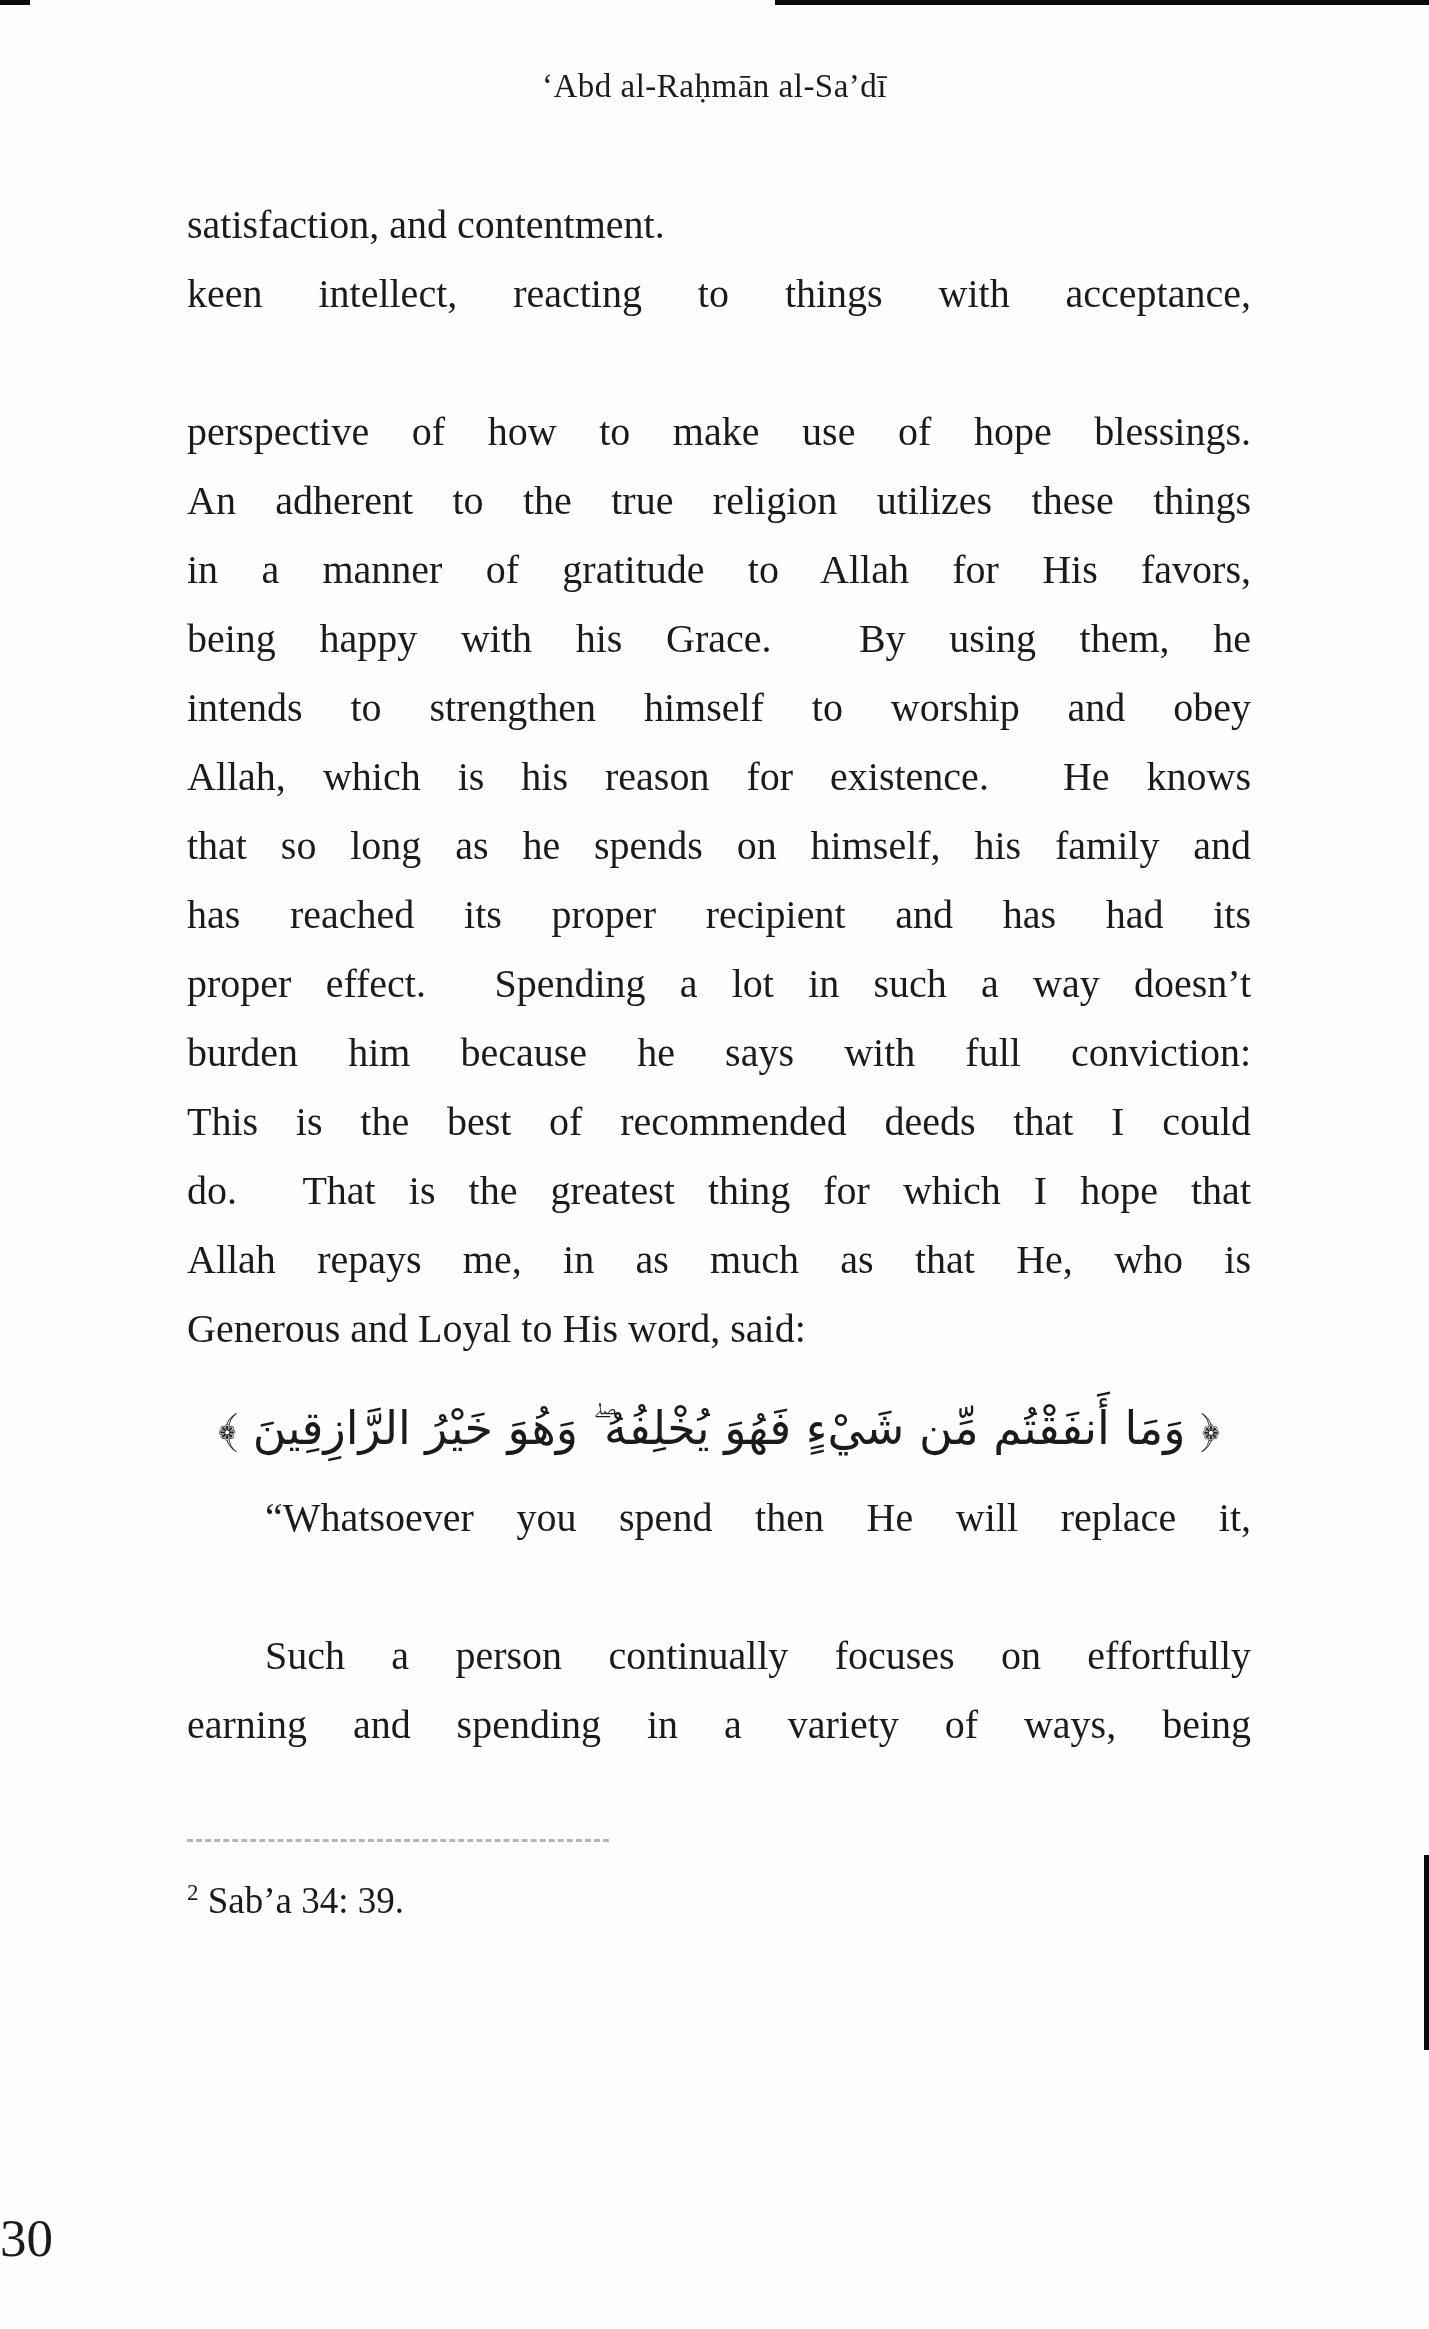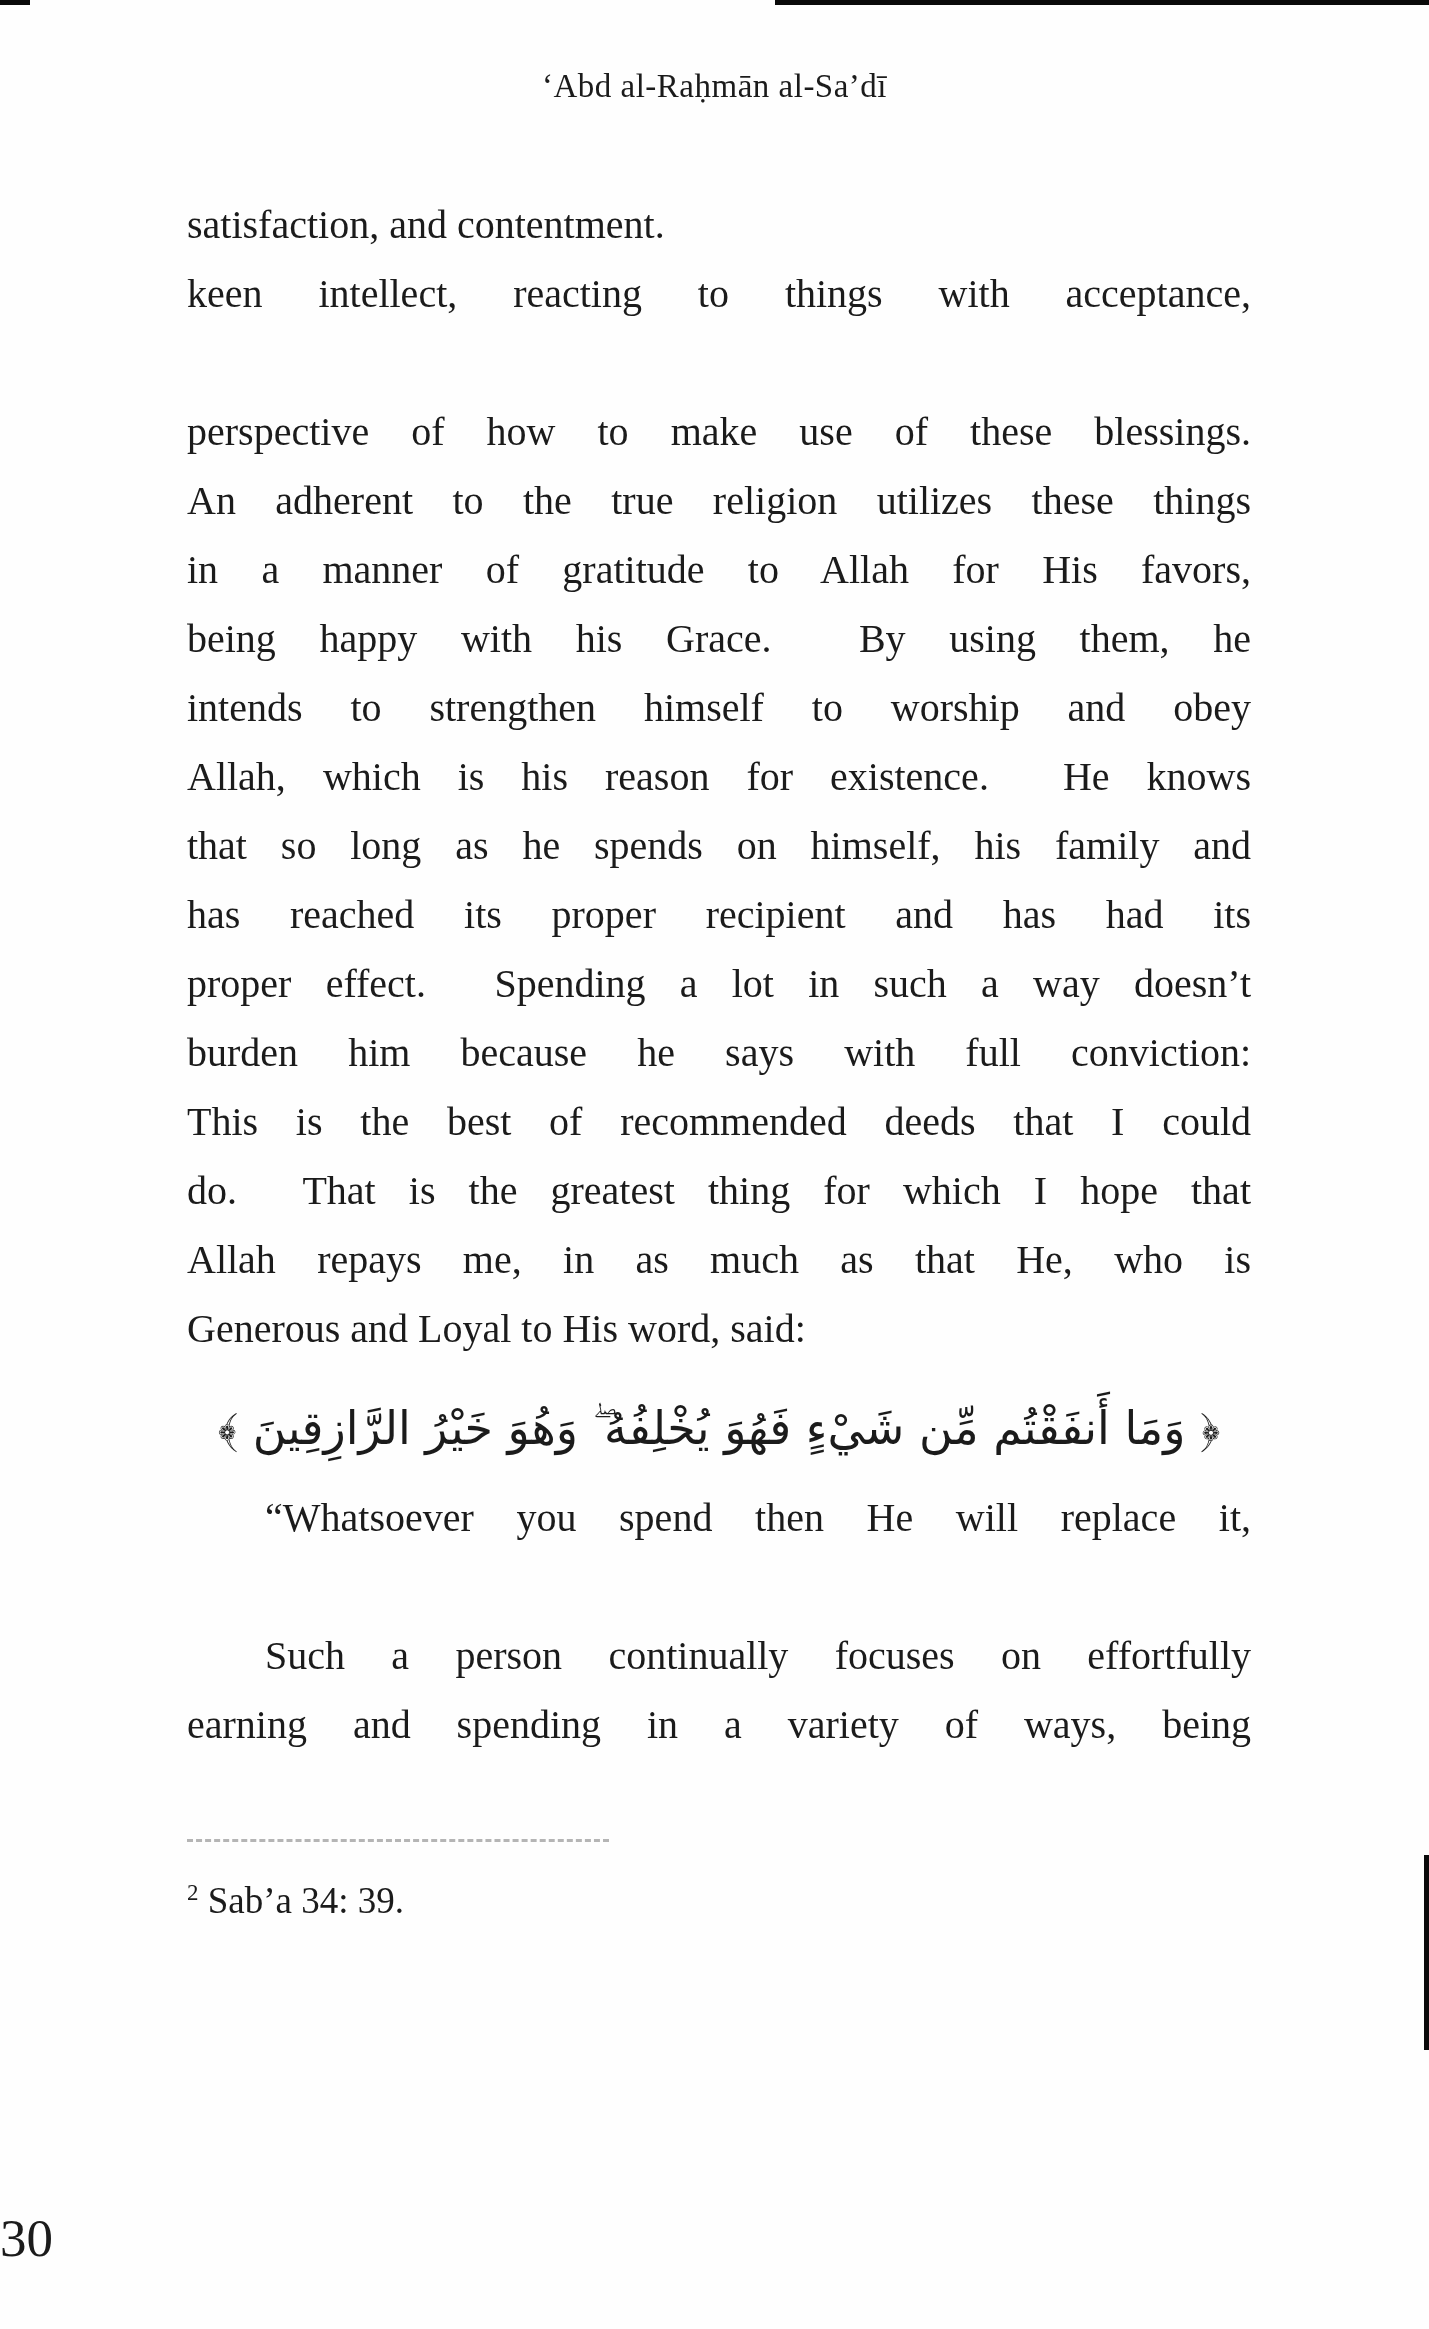--- a/index.html
+++ b/index.html
@@ -97,21 +97,21 @@
 
   <div class="running-header">‘Abd al-Raḥmān al-Sa’dī</div>
 
   <div class="body-col">
 
     <div class="line">satisfaction, and contentment.</div>
     <div class="line j">keen intellect, reacting to things with acceptance,</div>
 
     <div class="spacer"></div>
 
-    <div class="line j">perspective of how to make use of these blessings.</div>
+    <div class="line j">perspective of how to make use of hope blessings.</div>
     <div class="line j">An adherent to the true religion utilizes these things</div>
     <div class="line j">in a manner of gratitude to Allah for His favors,</div>
     <div class="line j">being happy with his Grace.&nbsp; By using them, he</div>
     <div class="line j">intends to strengthen himself to worship and obey</div>
     <div class="line j">Allah, which is his reason for existence.&nbsp; He knows</div>
     <div class="line j">that so long as he spends on himself, his family and</div>
     <div class="line j">has reached its proper recipient and has had its</div>
     <div class="line j">proper effect.&nbsp; Spending a lot in such a way doesn’t</div>
     <div class="line j">burden him because he says with full conviction:</div>
     <div class="line j">This is the best of recommended deeds that I could</div>

